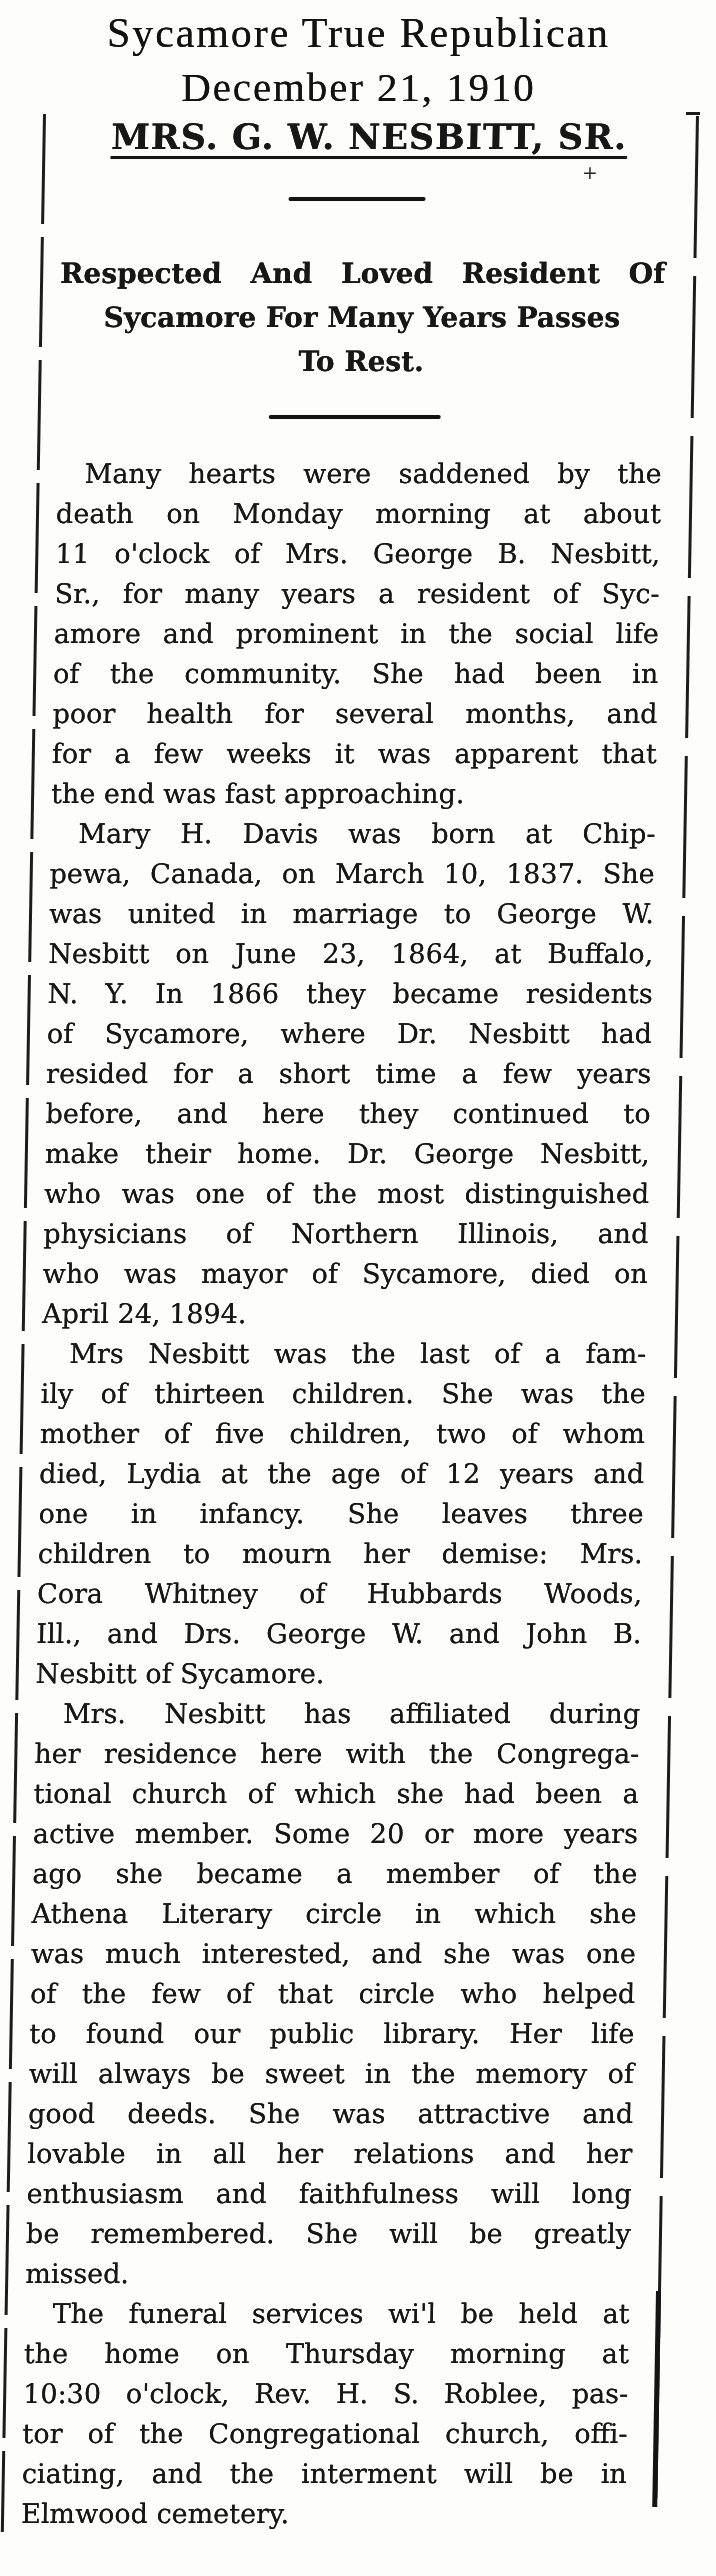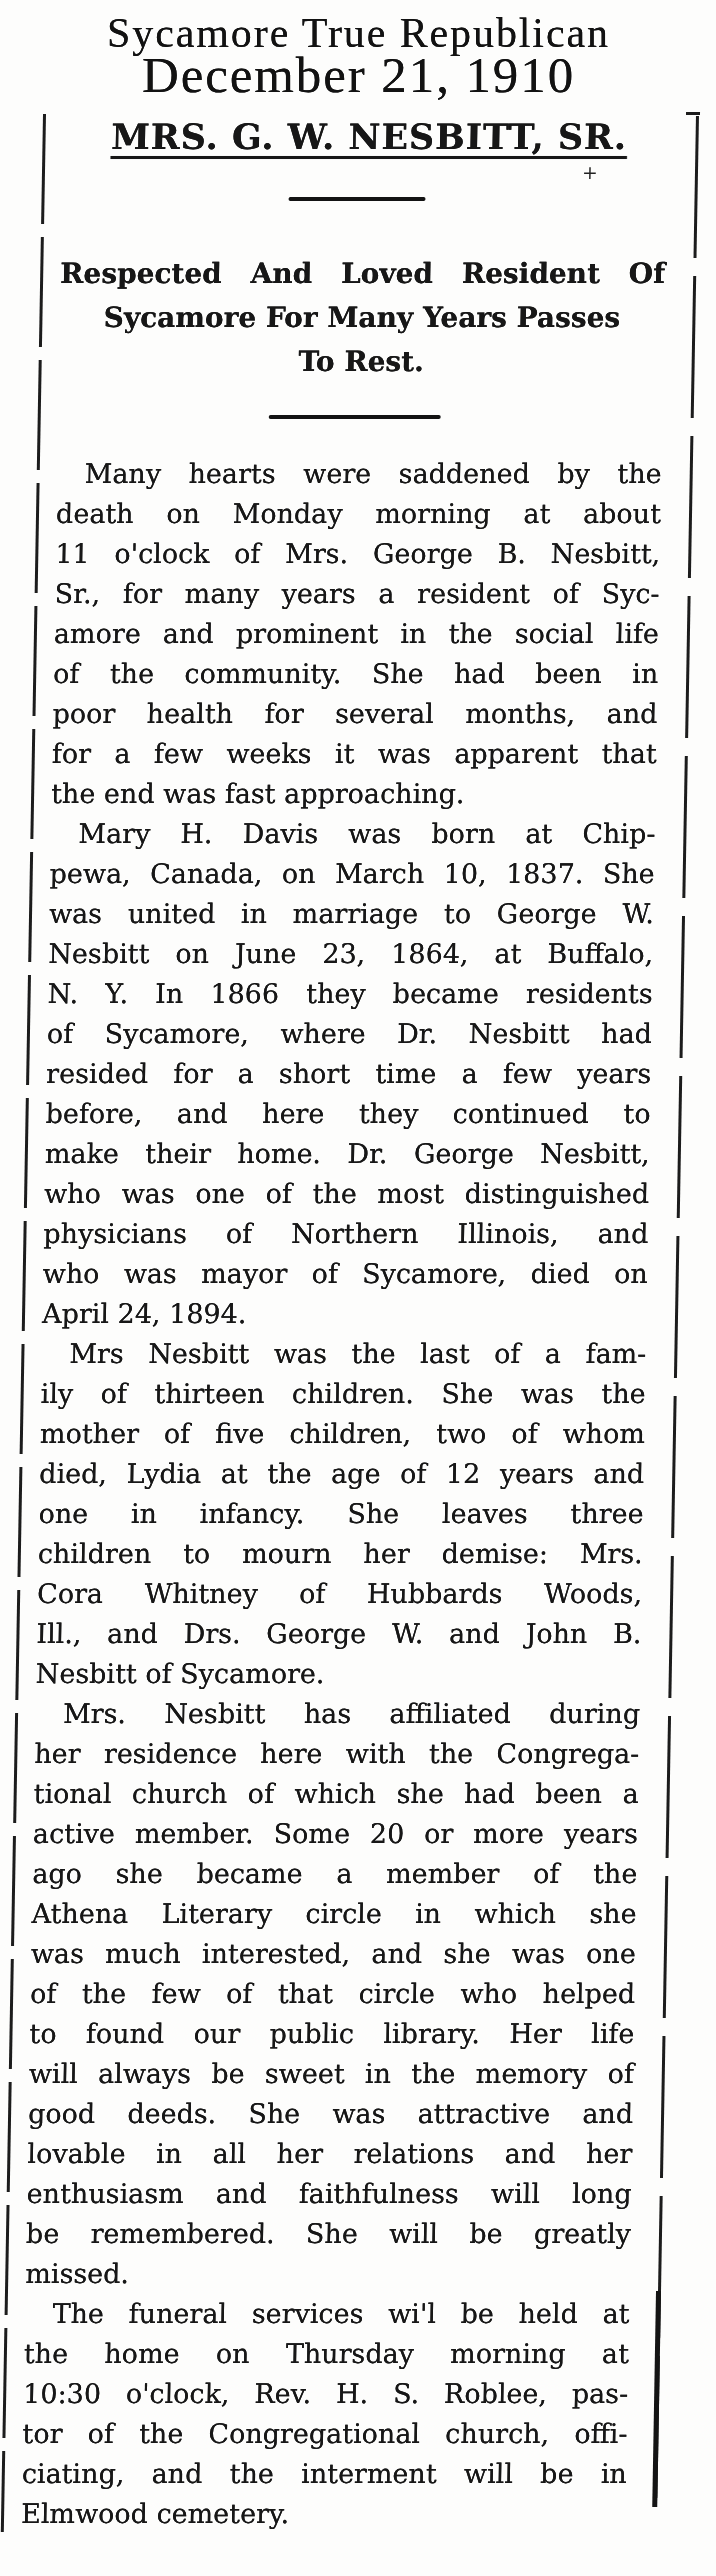--- a/index.html
+++ b/index.html
@@ -17,21 +17,21 @@
   }
   
   .src-line{
     position:absolute;left:0;width:717px;text-align:center;
     font-family:Liberation Serif, serif;
     color:#121212;
     text-shadow:0 0 0.5px #121212;
     white-space:nowrap;
   }
   .src-1{top:9.3px;font-size:42px;letter-spacing:1.9px;}
-  .src-2{top:46px;font-size:51px;letter-spacing:1.9px;}
+  .src-2{top:63px;font-size:41px;letter-spacing:1.9px;}
 
   
   .clipping{
     position:absolute;left:0;top:0;width:717px;height:2576px;
     transform:skewX(-1deg);
     transform-origin:0 0;
   }
   .vrule{
     position:absolute;width:2.8px;
     background:repeating-linear-gradient(180deg,#1c1c1c 0 110px,transparent 110px 123px);

